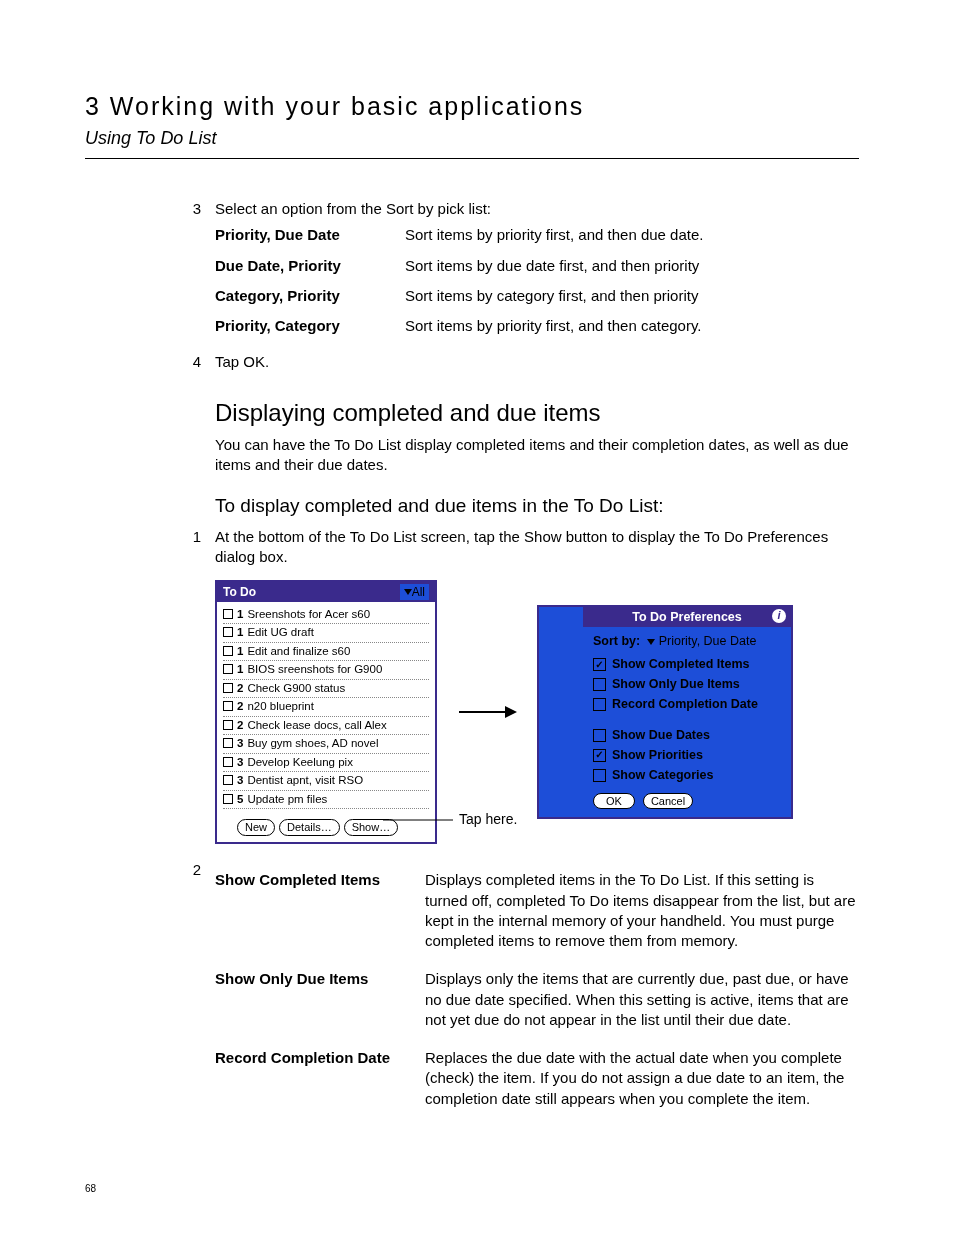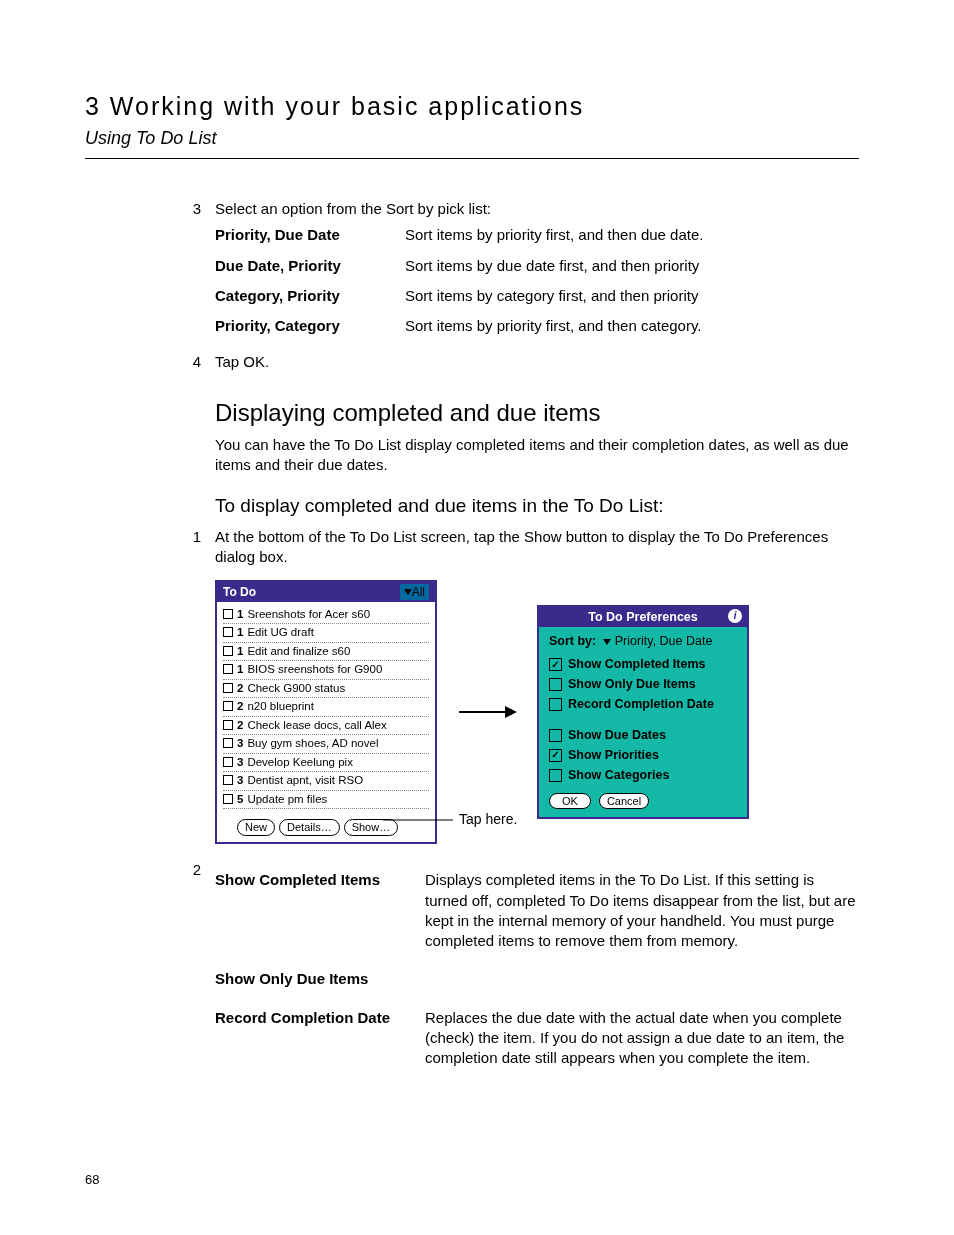--- a/index.html
+++ b/index.html
@@ -90,21 +90,21 @@
   .palm-title {
     background: #3a2a8c;
     color: #fff;
     font-weight: bold;
     padding: 2px 6px;
     display: flex;
     justify-content: space-between;
     align-items: center;
   }
   .palm-title .right {
-    background: #0369a1;
+    background: #1d4ed8;
     color: #000;
     padding: 0 4px;
     font-weight: normal;
     display: inline-flex;
     align-items: center;
     gap: 0;
   }
   .palm-body {
     padding: 4px 6px 6px 6px;
   }
@@ -131,23 +131,24 @@
     border-radius: 9px;
     padding: 0 7px;
     font-size: 11px;
     background: #fff;
   }
   .fig-label { font-size: 14px; }
   .arrow-svg { flex-shrink: 0; }
   .prefs {
     border: 2.5px solid #3a2a8c;
     width: 208px;
-    background: #14b8a6;
+    background: #1d4ed8;
     font-family: Arial, sans-serif;
     font-size: 12.5px;
+    padding-left: 44px;
   }
   .prefs-title {
     background: #3a2a8c;
     color: #fff;
     font-weight: bold;
     text-align: center;
     padding: 2px 4px;
     position: relative;
   }
   .prefs-title .info {
@@ -163,23 +164,23 @@
     width: 11px; height: 11px; border:1.3px solid #000; margin-right:6px; flex-shrink:0;
     display:inline-flex; align-items:center; justify-content:center; font-size:10px; line-height:1;
   }
   .prefs-btns { display:flex; gap:8px; justify-content:flex-start; padding: 2px 10px 8px 10px; }
   .settings-table { margin-top: 4px; }
   .settings-row { display:flex; margin-bottom: 18px; }
   .settings-term { width: 210px; flex-shrink:0; font-weight:bold; }
   .settings-desc { flex:1; }
   .page-num {
     position: absolute;
-    bottom: 46px;
+    bottom: 40px;
     left: 85px;
-    font-size: 13px;
+    font-size: 10px;
   }
   .tri-down {
     display:inline-block; width:0; height:0;
     border-left:4px solid transparent; border-right:4px solid transparent;
     border-top:6px solid #000;
   }
 </style>
 </head>
 <body>
 
@@ -374,20 +375,21 @@
     <div class="step" style="margin-top:16px;">
       <div class="step-num">2</div>
       <div class="step-body">
         <div class="settings-table" style="margin-top:10px;">
           <div class="settings-row">
             <div class="settings-term">Show Completed Items</div>
             <div class="settings-desc">Displays completed items in the To Do List. If this setting is turned off, completed To Do items disappear from the list, but are kept in the internal memory of your handheld. You must purge completed items to remove them from memory.</div>
           </div>
           <div class="settings-row">
             <div class="settings-term">Show Only Due Items</div>
+            <div class="settings-desc">Displays only the items that are currently due, past due, or have no due date specified. When this setting is active, items that are not yet due do not appear in the list until their due date.</div>
           </div>
           <div class="settings-row">
             <div class="settings-term">Record Completion Date</div>
             <div class="settings-desc">Replaces the due date with the actual date when you complete (check) the item. If you do not assign a due date to an item, the completion date still appears when you complete the item.</div>
           </div>
         </div>
       </div>
     </div>
 
   </div>

